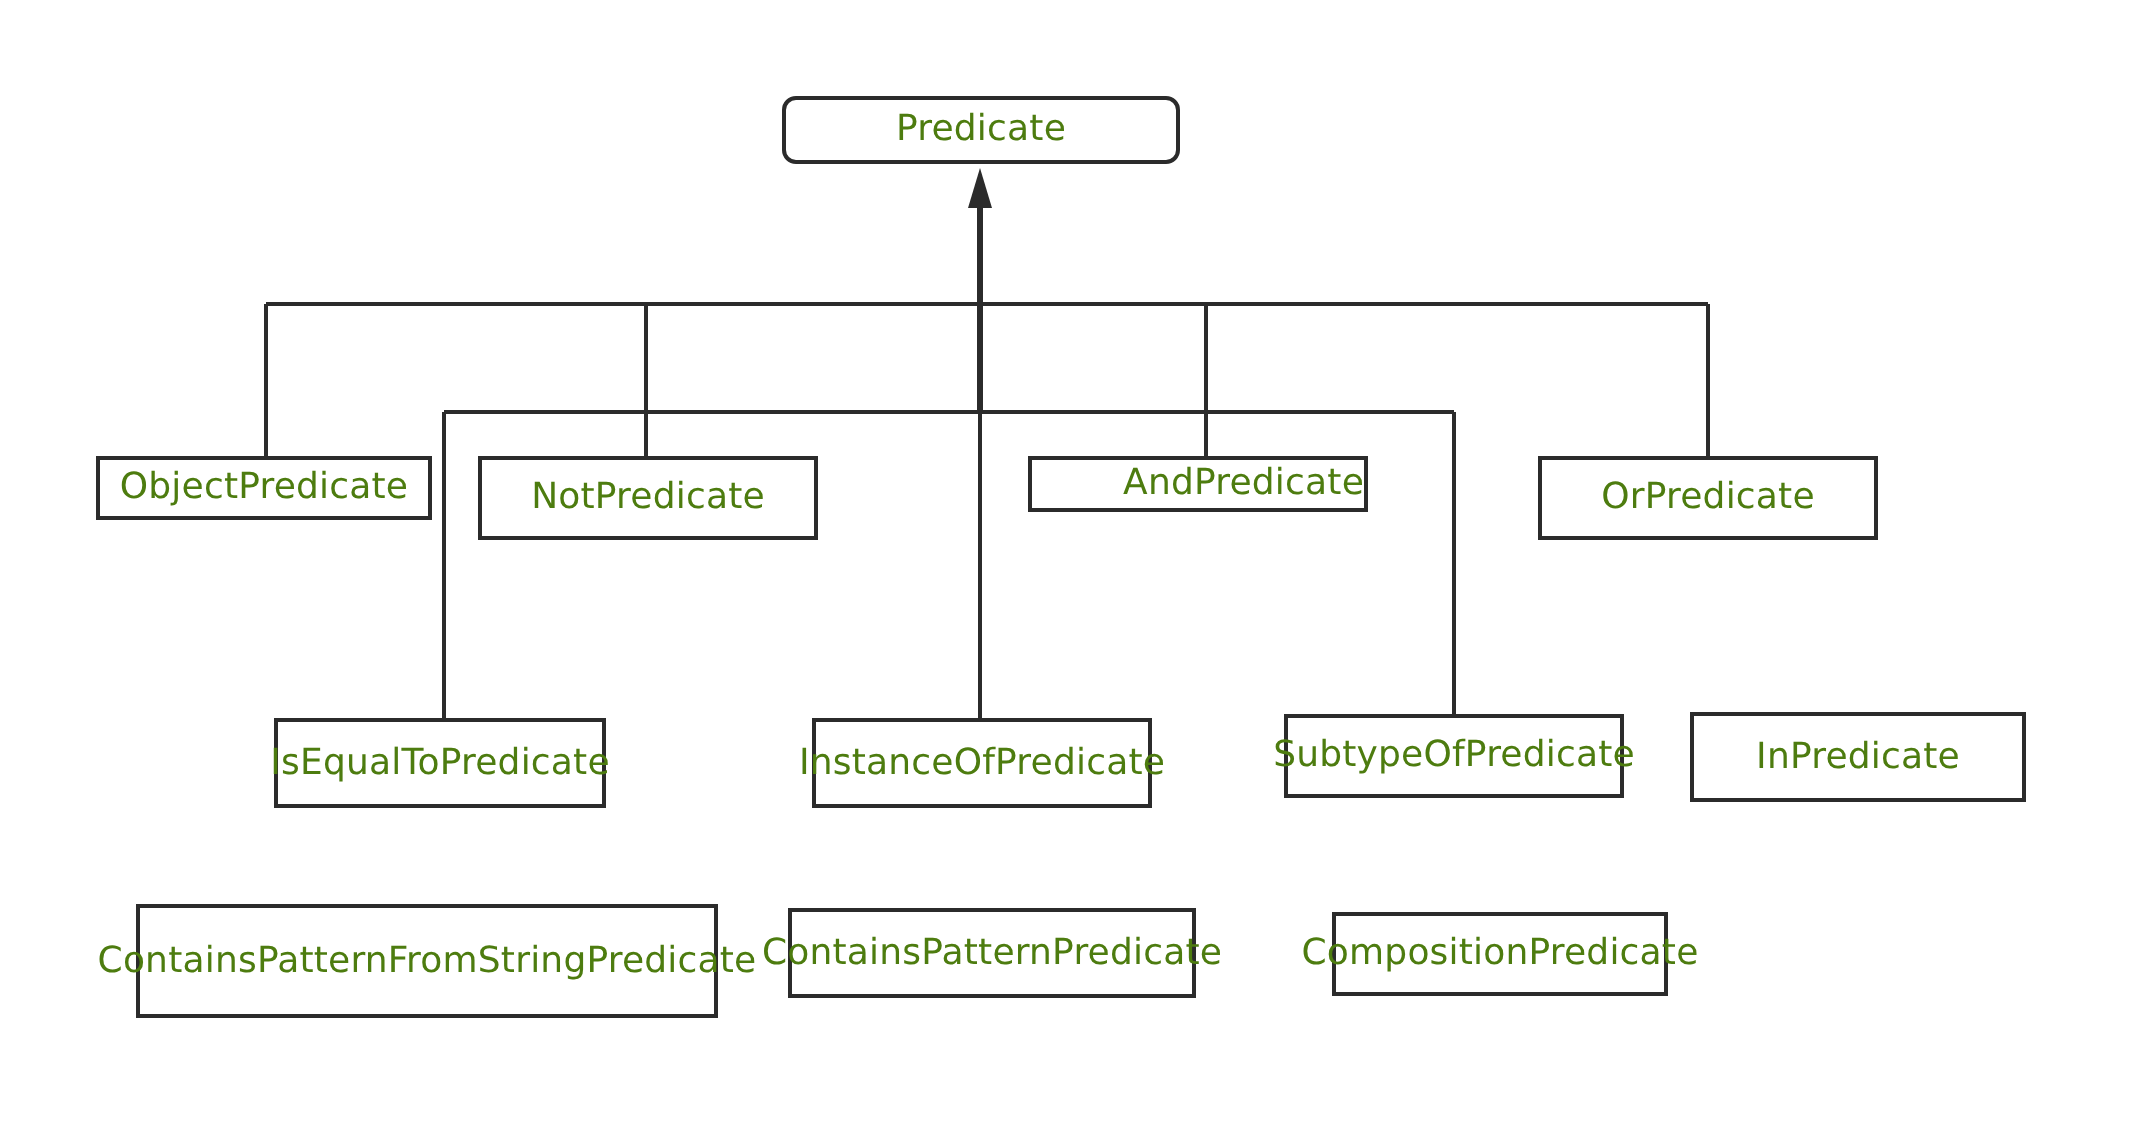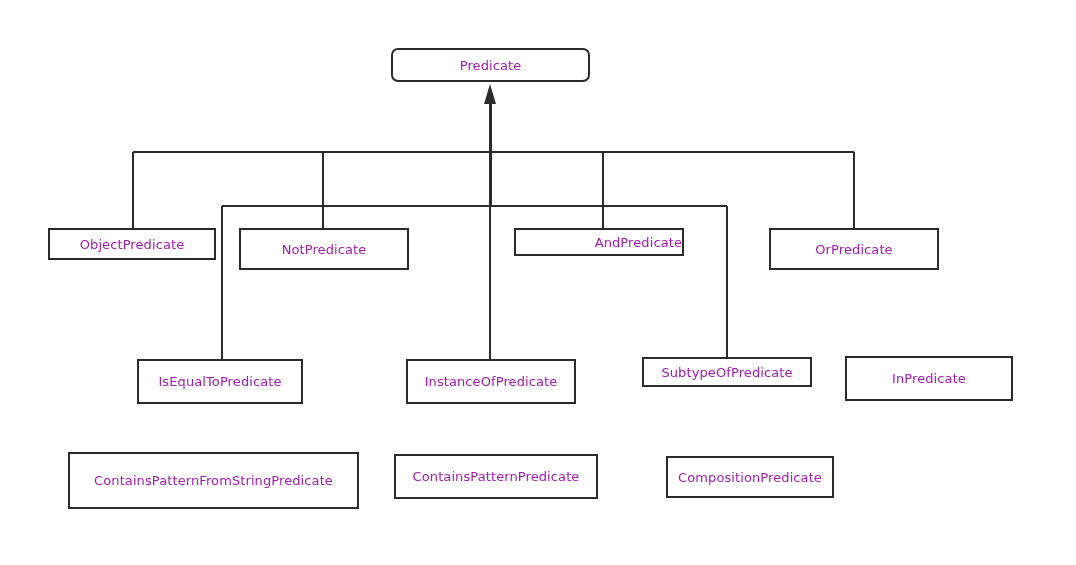--- a/index.html
+++ b/index.html
@@ -31,22 +31,22 @@
     display: flex;
     align-items: center;
     justify-content: center;
     z-index: 2;
   }
   .node.root {
     border-radius: 7px;
   }
   .node-label {
     font-family: "DejaVu Sans", sans-serif;
-    font-size: 13px;
-    color: #a21caf;
+    font-size: 18px;
+    color: #4d7c0f;
     line-height: 1;
     white-space: nowrap;
     letter-spacing: 0.1px;
   }
 </style>
 </head>
 <body>
 
 <div id="diagram-root">
 
@@ -91,21 +91,21 @@
   </div>
 
   <div class="node" style="left:137px; top:359px; width:166px; height:45px;">
     <span class="node-label">IsEqualToPredicate</span>
   </div>
 
   <div class="node" style="left:406px; top:359px; width:170px; height:45px;align-items:center;">
     <span class="node-label">InstanceOfPredicate</span>
   </div>
 
-  <div class="node" style="left:642px; top:357px; width:170px; height:30px;">
+  <div class="node" style="left:642px; top:357px; width:170px; height:42px;">
     <span class="node-label">SubtypeOfPredicate</span>
   </div>
 
   <div class="node" style="left:845px; top:356px; width:168px; height:45px;">
     <span class="node-label">InPredicate</span>
   </div>
 
   <div class="node" style="left:68px; top:452px; width:291px; height:57px;">
     <span class="node-label">ContainsPatternFromStringPredicate</span>
   </div>

